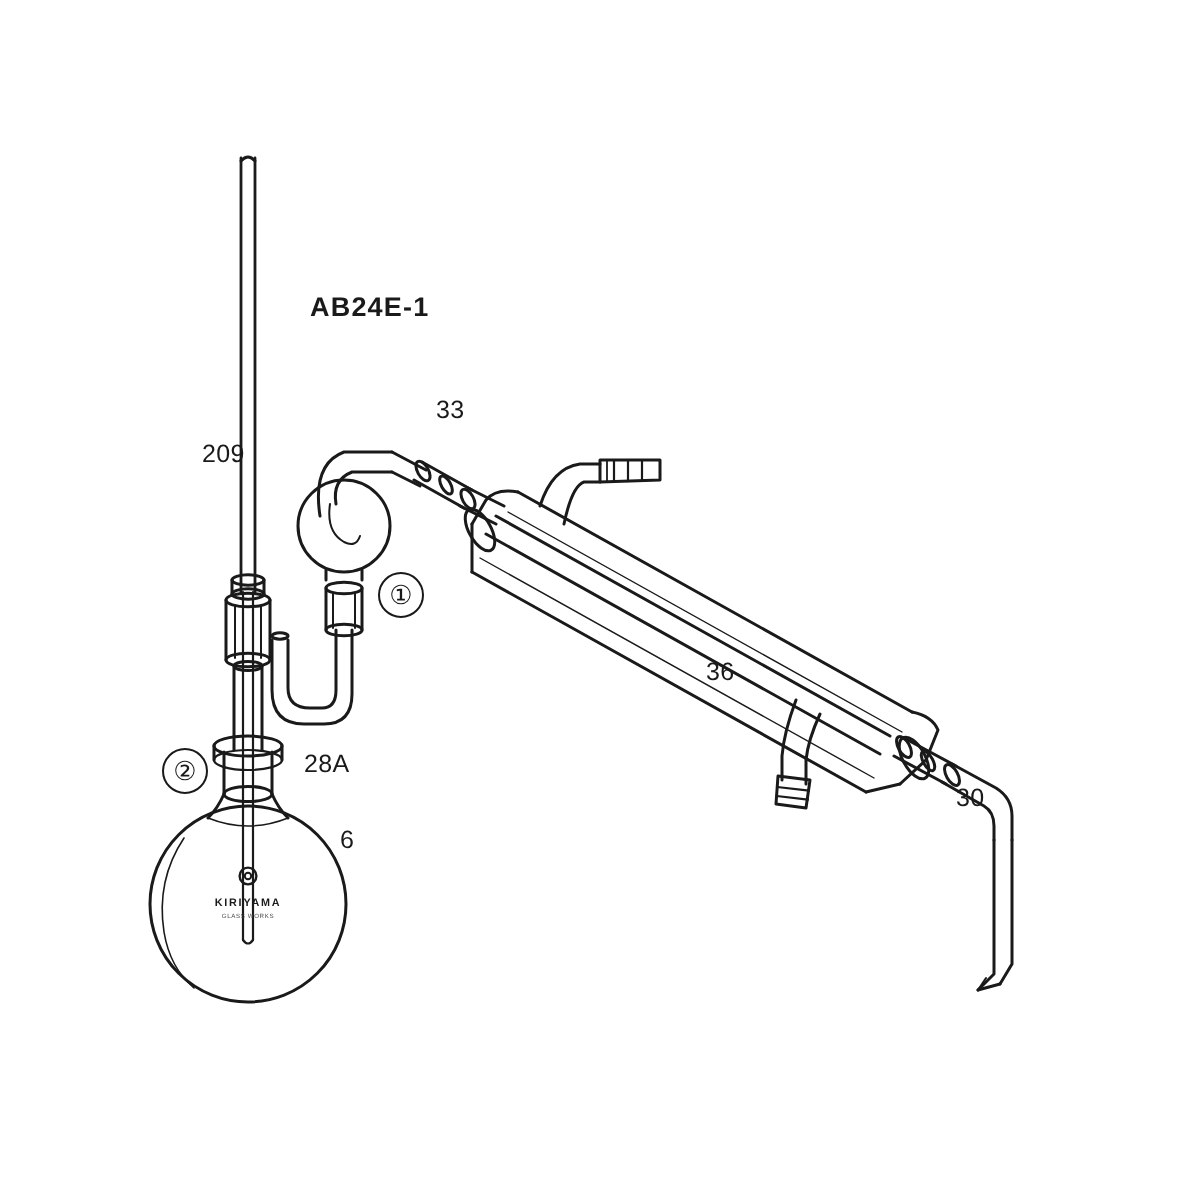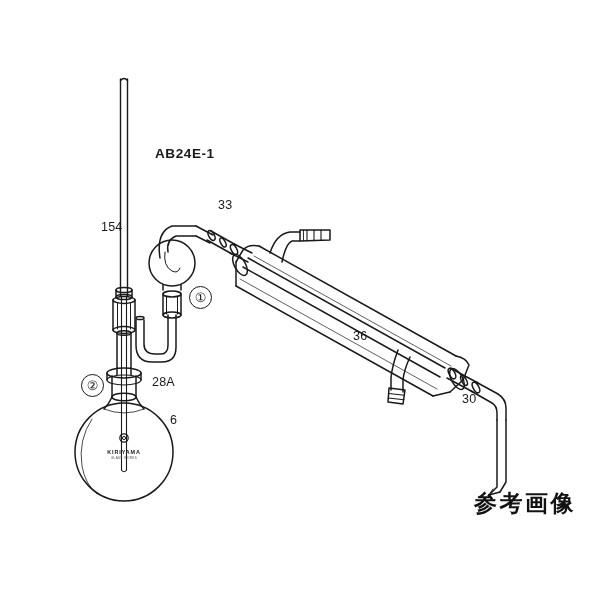--- a/index.html
+++ b/index.html
@@ -240,36 +240,35 @@
         <circle cx="124" cy="438" r="1.6" stroke-width="1"></circle>
 
         <path d="M104 409 Q124 417 144 409" stroke-width="0.8"></path>
       </g>
 
     </g>
   </svg>
 
   <div class="lbl lbl-code" style="left:155px; top:147px;">AB24E-1</div>
 
-  <div class="lbl lbl-num" style="left:101px; top:221px;">154</div>
+  <div class="lbl lbl-num" style="left:101px; top:221px;">209</div>
 
   <div class="lbl lbl-num" style="left:204px; top:199px;margin-left:14px;">33</div>
 
   <div class="lbl lbl-num" style="left:152px; top:376px;">28A</div>
 
   <div class="lbl lbl-num" style="left:170px; top:414px;">6</div>
 
   <div class="lbl lbl-num" style="left:329px; top:330px;margin-left:24px;">36</div>
 
-  <div class="lbl lbl-num" style="left:462px; top:393px;">30</div>
+  <div class="lbl lbl-num" style="left:478px; top:393px;">30</div>
 
   <div class="callout" style="left:189px; top:286px;">①</div>
 
   <div class="callout" style="left:81px; top:374px;">②</div>
 
   <div class="brandmark" style="left:92px; top:450px; width:64px;">
     <span class="brand-main">KIRIYAMA</span>
     <span class="brand-sub">GLASS WORKS</span>
   </div>
 
-  <div class="lbl lbl-jp" style="left:474px; top:492px;">参考画像</div>
 
 </div>
 
 </body></html>

